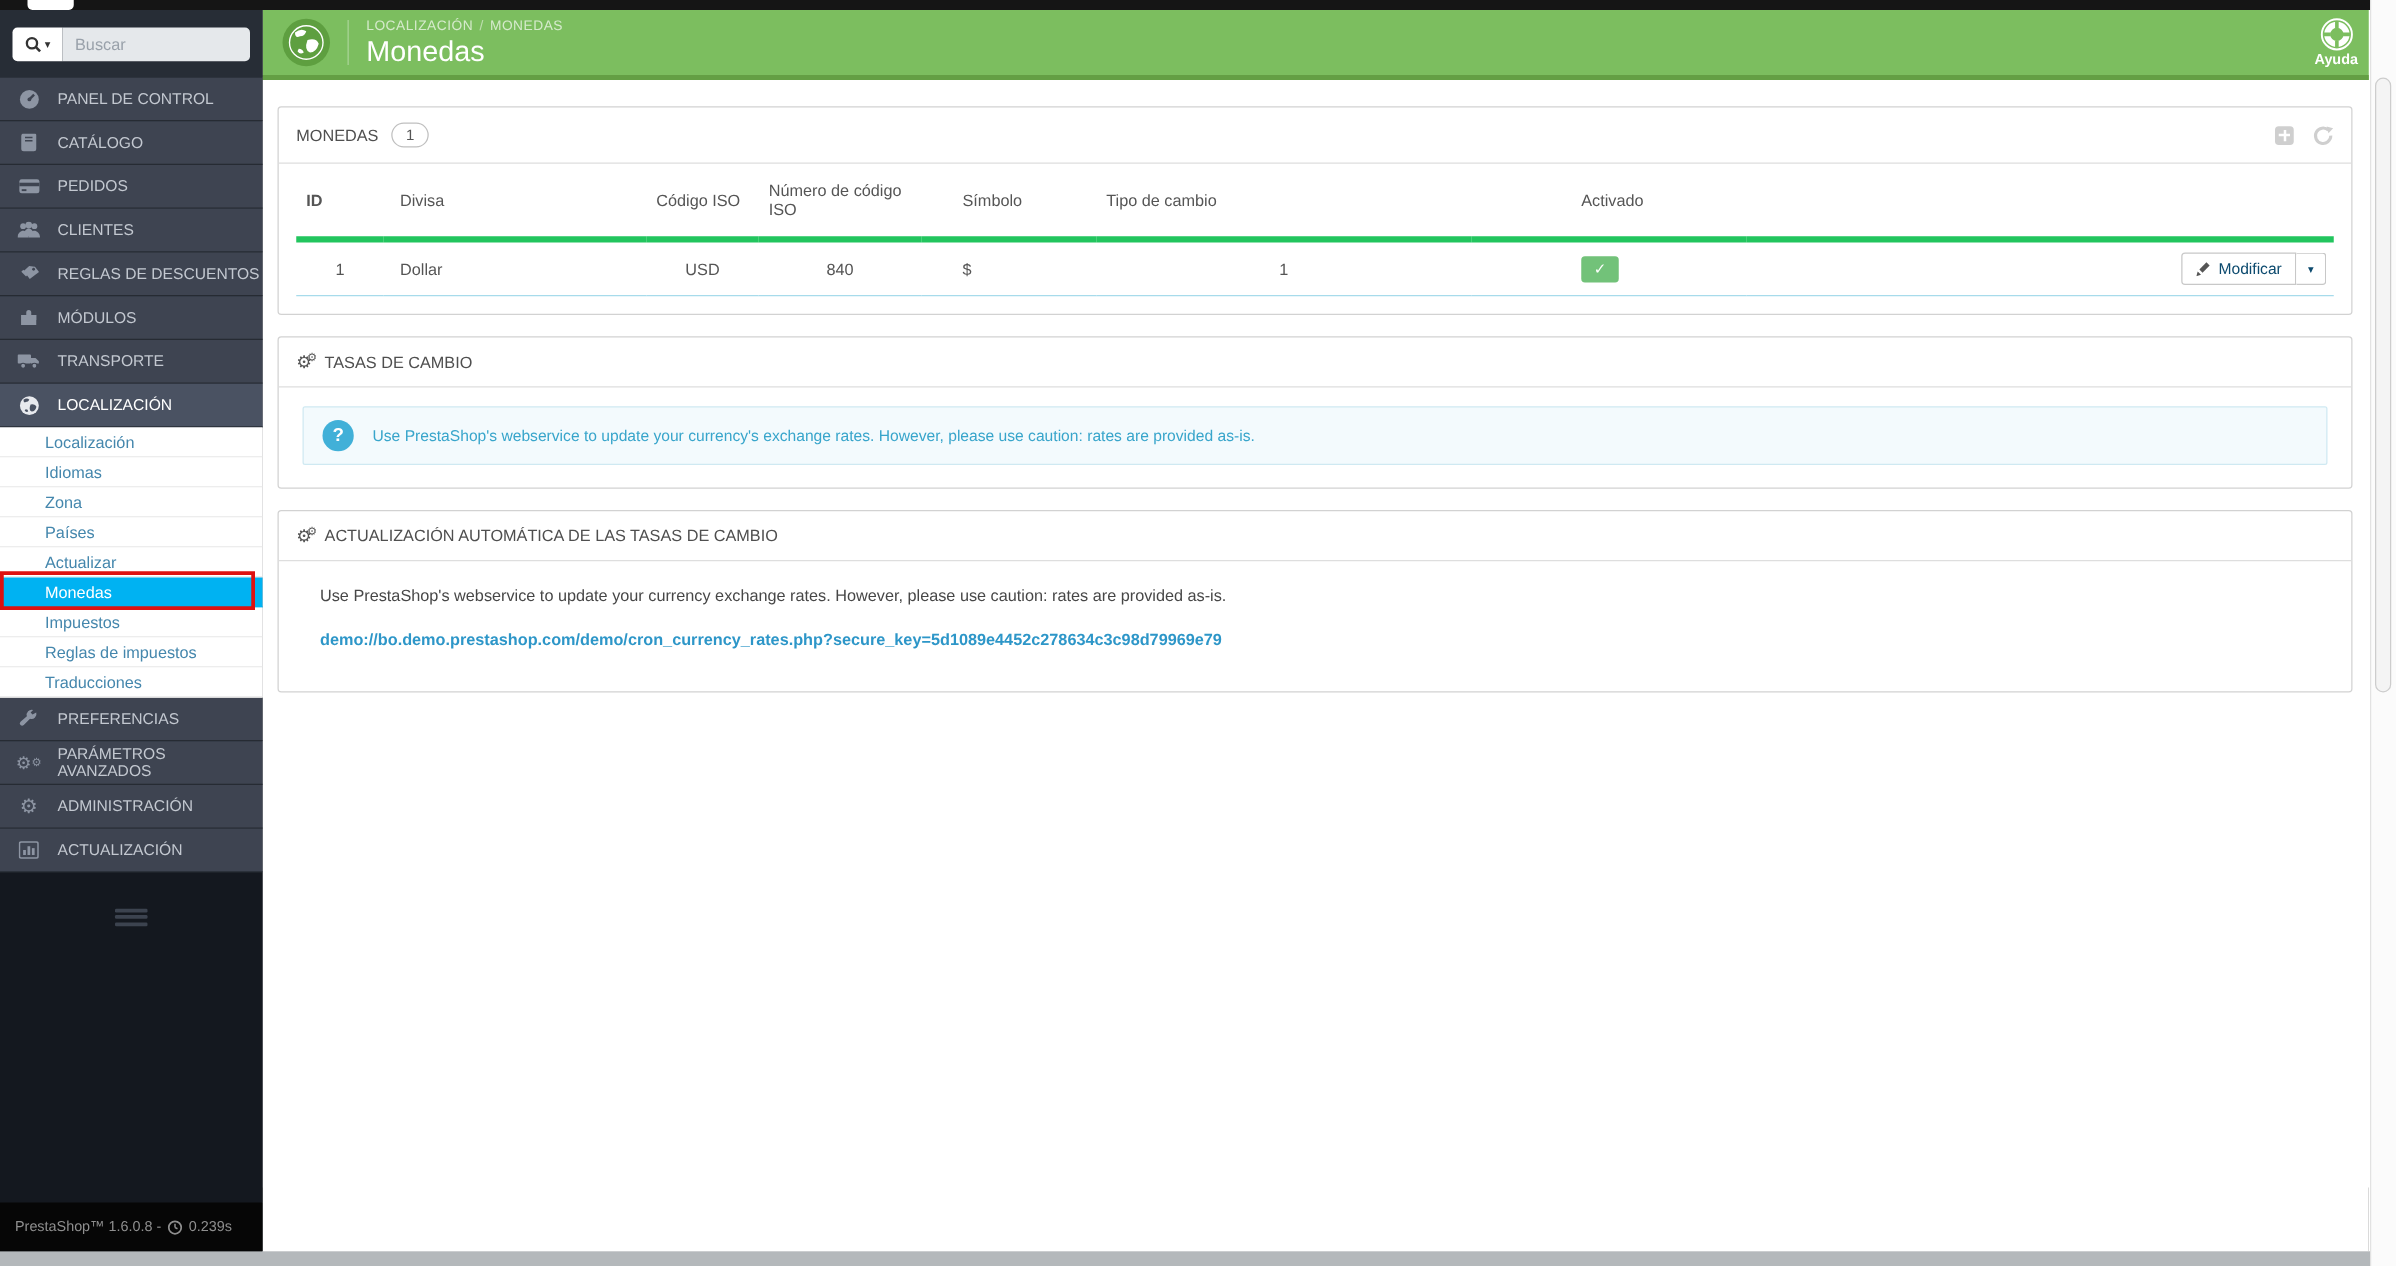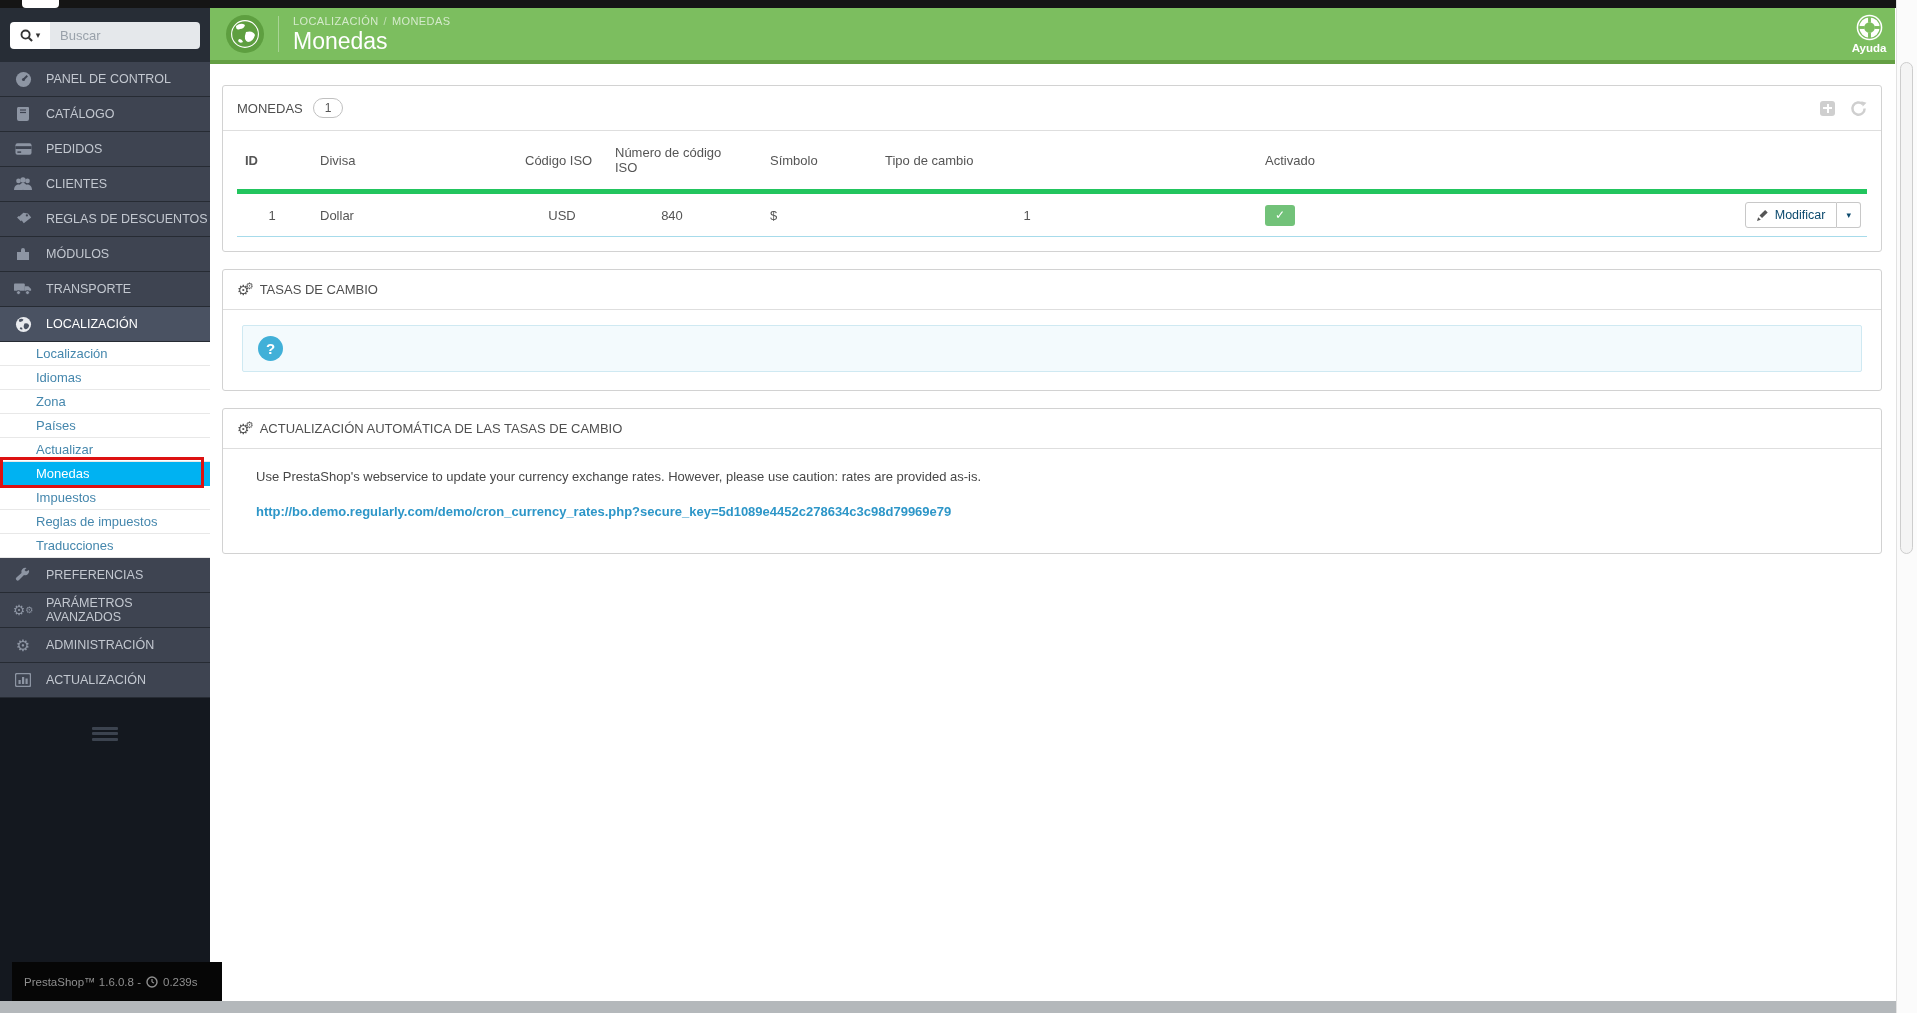--- a/index.html
+++ b/index.html
@@ -30,21 +30,21 @@
   .submenu { background:#fff; position:relative; }
   .submenu-item { height:24px; line-height:23px; padding-left:36px; font-size:13px; color:#4587ad; border-bottom:1px solid #e8e8e8; background:#fff; cursor:pointer; }
   .submenu-item.active { background:#00b2f2; color:#fff; border-bottom-color:#00b2f2; }
 
   .anno-monedas { position:absolute; left:0; top:449px; width:204px; height:31px; border:3px solid #dd1111; z-index:5; pointer-events:none; }
 
   .dark-rest { position:absolute; left:0; top:690px; width:210px; height:264px; background:#14181f; }
   .hamburger { position:absolute; left:50%; top:26px; transform:translateX(-50%); width:26px; cursor:pointer; }
   .hamburger div { height:3px; background:#3c434f; margin:2.5px 0; border-radius:1px; }
 
-  .sidebar-bottom { position:absolute; left:12px; top:954px; width:210px; height:39px; background:#060606; display:flex; align-items:center; padding-left:12px; color:#8f8f8f; font-size:11.5px; gap:4px; }
+  .sidebar-bottom { position:absolute; left:0; top:954px; width:210px; height:39px; background:#060606; display:flex; align-items:center; padding-left:12px; color:#8f8f8f; font-size:11.5px; gap:4px; }
 
   
   .main { position:absolute; left:210px; top:8px; width:1685px; height:993px; background:#fff; z-index:1; }
   .page-header { height:56px; background:#7cbe5f; border-bottom:4px solid #649f44; position:relative; display:flex; align-items:center; padding-left:16px; }
   .header-globe { width:38px; height:38px; border-radius:50%; background:#5e9f40; display:flex; align-items:center; justify-content:center; margin-right:14px; flex:none; }
   .header-sep { width:1px; height:36px; background:rgba(255,255,255,.35); margin-right:14px; }
   .breadcrumb { font-size:11px; color:rgba(255,255,255,.68); letter-spacing:.4px; margin-bottom:2px; }
   .breadcrumb .sep { margin:0 5px; color:rgba(255,255,255,.5); }
   .page-title { font-size:23px; color:#fff; line-height:1.05; font-weight:400; }
 
@@ -398,31 +398,32 @@
 
     <div class="panel">
       <div class="panel-heading">
         <span class="gear-glyph"><span>⚙</span><span class="g2">⚙</span></span>
         <span>TASAS DE CAMBIO</span>
       </div>
       <div class="alert-info">
         <span class="alert-qicon">
             <span>?</span>
           </span>
+        <span>Use PrestaShop's webservice to update your currency's exchange rates. However, please use caution: rates are provided as-is.</span>
       </div>
     </div>
 
     <div class="panel">
       <div class="panel-heading">
         <span class="gear-glyph"><span>⚙</span><span class="g2">⚙</span></span>
         <span>ACTUALIZACIÓN AUTOMÁTICA DE LAS TASAS DE CAMBIO</span>
       </div>
       <div class="auto-body">
         <div>Use PrestaShop's webservice to update your currency exchange rates. However, please use caution: rates are provided as-is.</div>
-        <a class="cron-link">http://bo.demo.regularly.com/demo/cron_currency_rates.php?secure_key=5d1089e4452c278634c3c98d79969e79</a>
+        <a class="cron-link">demo://bo.demo.prestashop.com/demo/cron_currency_rates.php?secure_key=5d1089e4452c278634c3c98d79969e79</a>
       </div>
     </div>
 
   </div>
 </div>
 
 <div class="footer-bar">
   <div class="social">
     <div class="soc tw">
       <svg width="19" height="16" viewBox="0 0 20 16">

